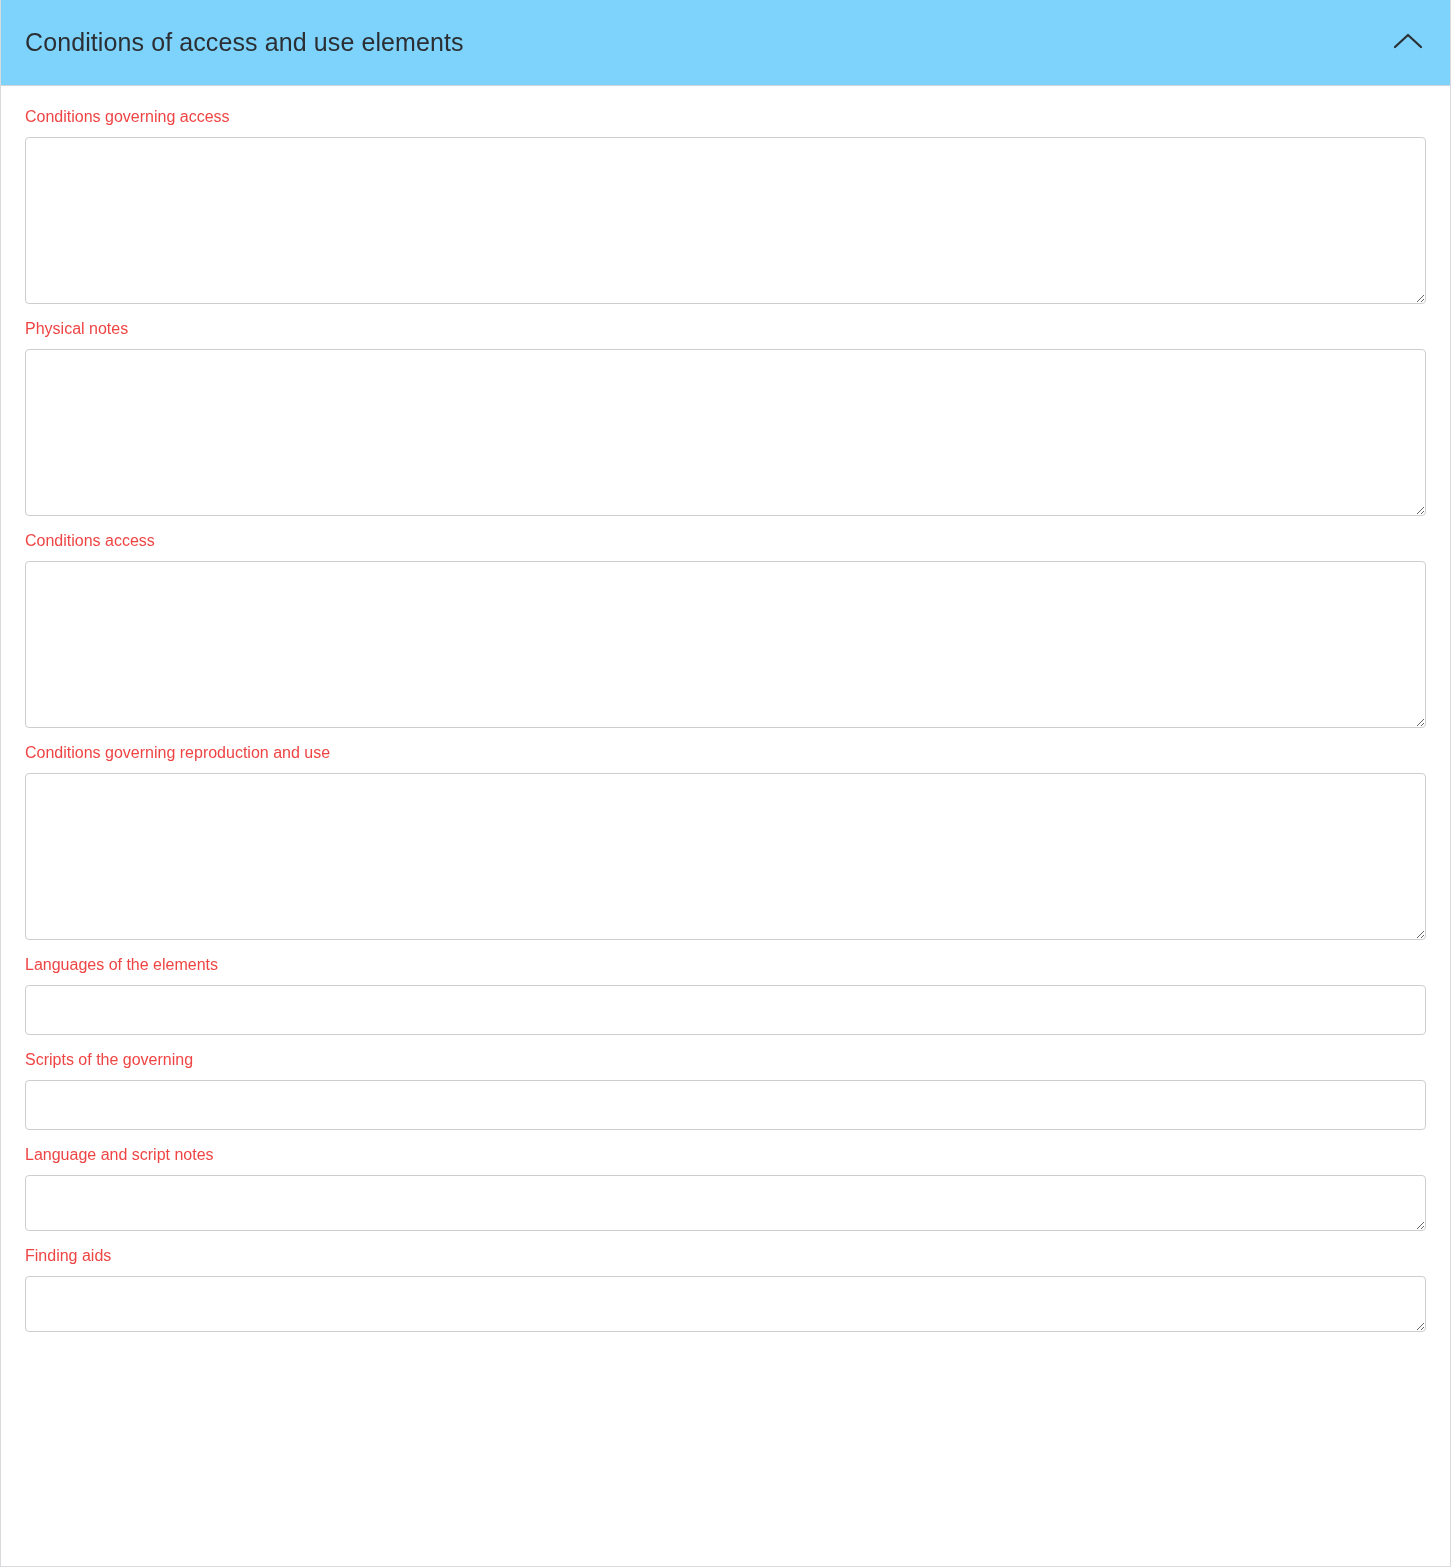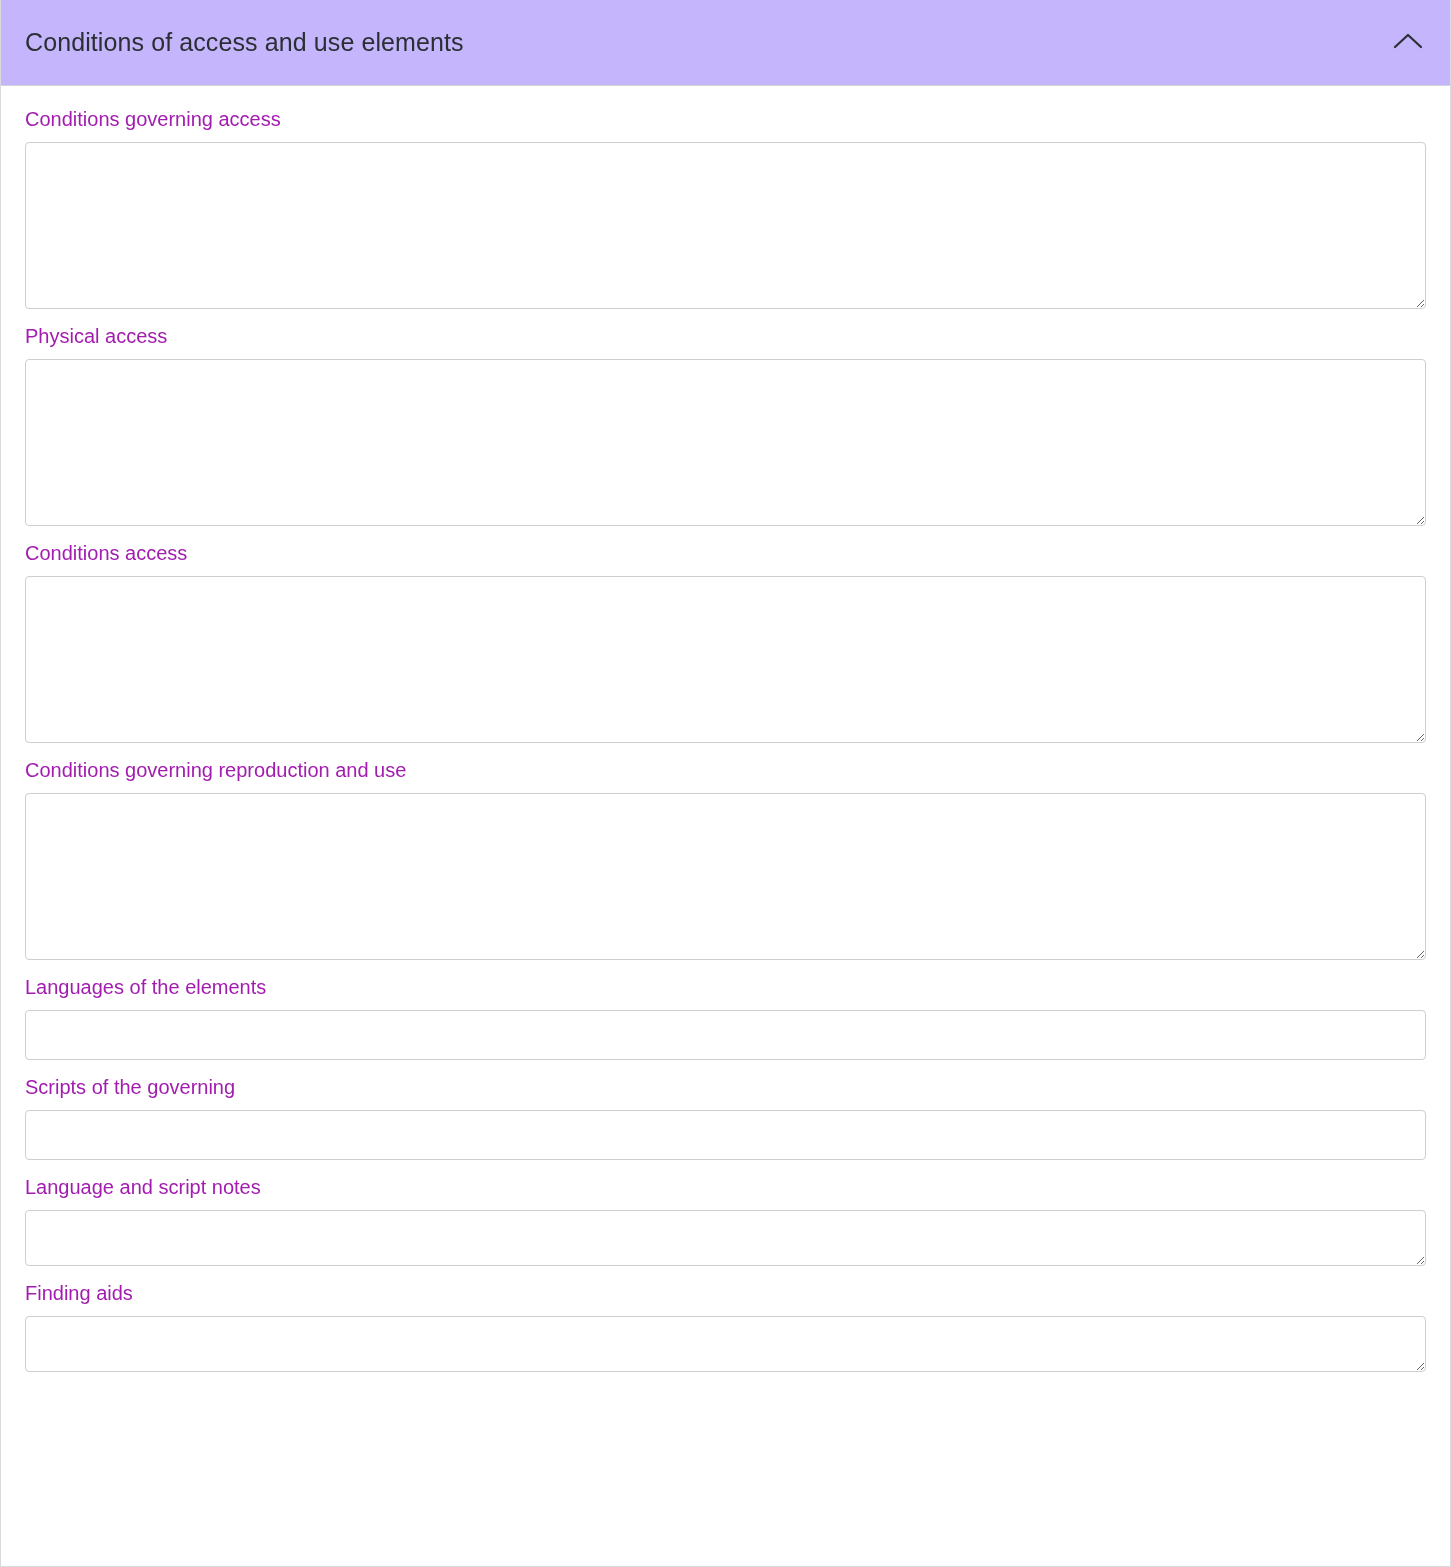--- a/index.html
+++ b/index.html
@@ -12,21 +12,21 @@
   .panel {
     width: 1451px;
     min-height: 1567px;
     background: #ffffff;
     border: 1px solid #d8dade;
     border-top: none;
     position: relative;
   }
   .panel-header {
     height: 86px;
-    background: #c4b5fd;
+    background: #7dd3fc;
     border-bottom: 1px solid #d0d3d7;
     display: flex;
     align-items: center;
     justify-content: space-between;
     padding: 0 22px 0 24px;
   }
   .panel-header-title {
     font-size: 25px;
     color: #2b2f33;
     font-weight: 400;
@@ -47,22 +47,22 @@
     display: block;
   }
   .panel-body {
     padding: 22px 24px 30px 24px;
   }
   .field {
     margin-bottom: 16px;
   }
   .field-label {
     display: block;
-    font-size: 20px;
-    color: #a21caf;
+    font-size: 16px;
+    color: #ef4444;
     margin-bottom: 11px;
     font-weight: 400;
   }
   textarea.control,
   input.control {
     display: block;
     width: 100%;
     border: 1px solid #ccced1;
     border-radius: 4px;
     background: #ffffff;
@@ -98,21 +98,21 @@
   </div>
 
   <div class="panel-body">
 
     <div class="field">
       <label class="field-label">Conditions governing access</label>
       <textarea class="control ta-lg" placeholder="" style=""></textarea>
     </div>
 
     <div class="field">
-      <label class="field-label">Physical access</label>
+      <label class="field-label">Physical notes</label>
       <textarea class="control ta-lg" placeholder="" style=""></textarea>
     </div>
 
     <div class="field">
       <label class="field-label">Conditions access</label>
       <textarea class="control ta-lg" placeholder="" style=""></textarea>
     </div>
 
     <div class="field">
       <label class="field-label">Conditions governing reproduction and use</label>

